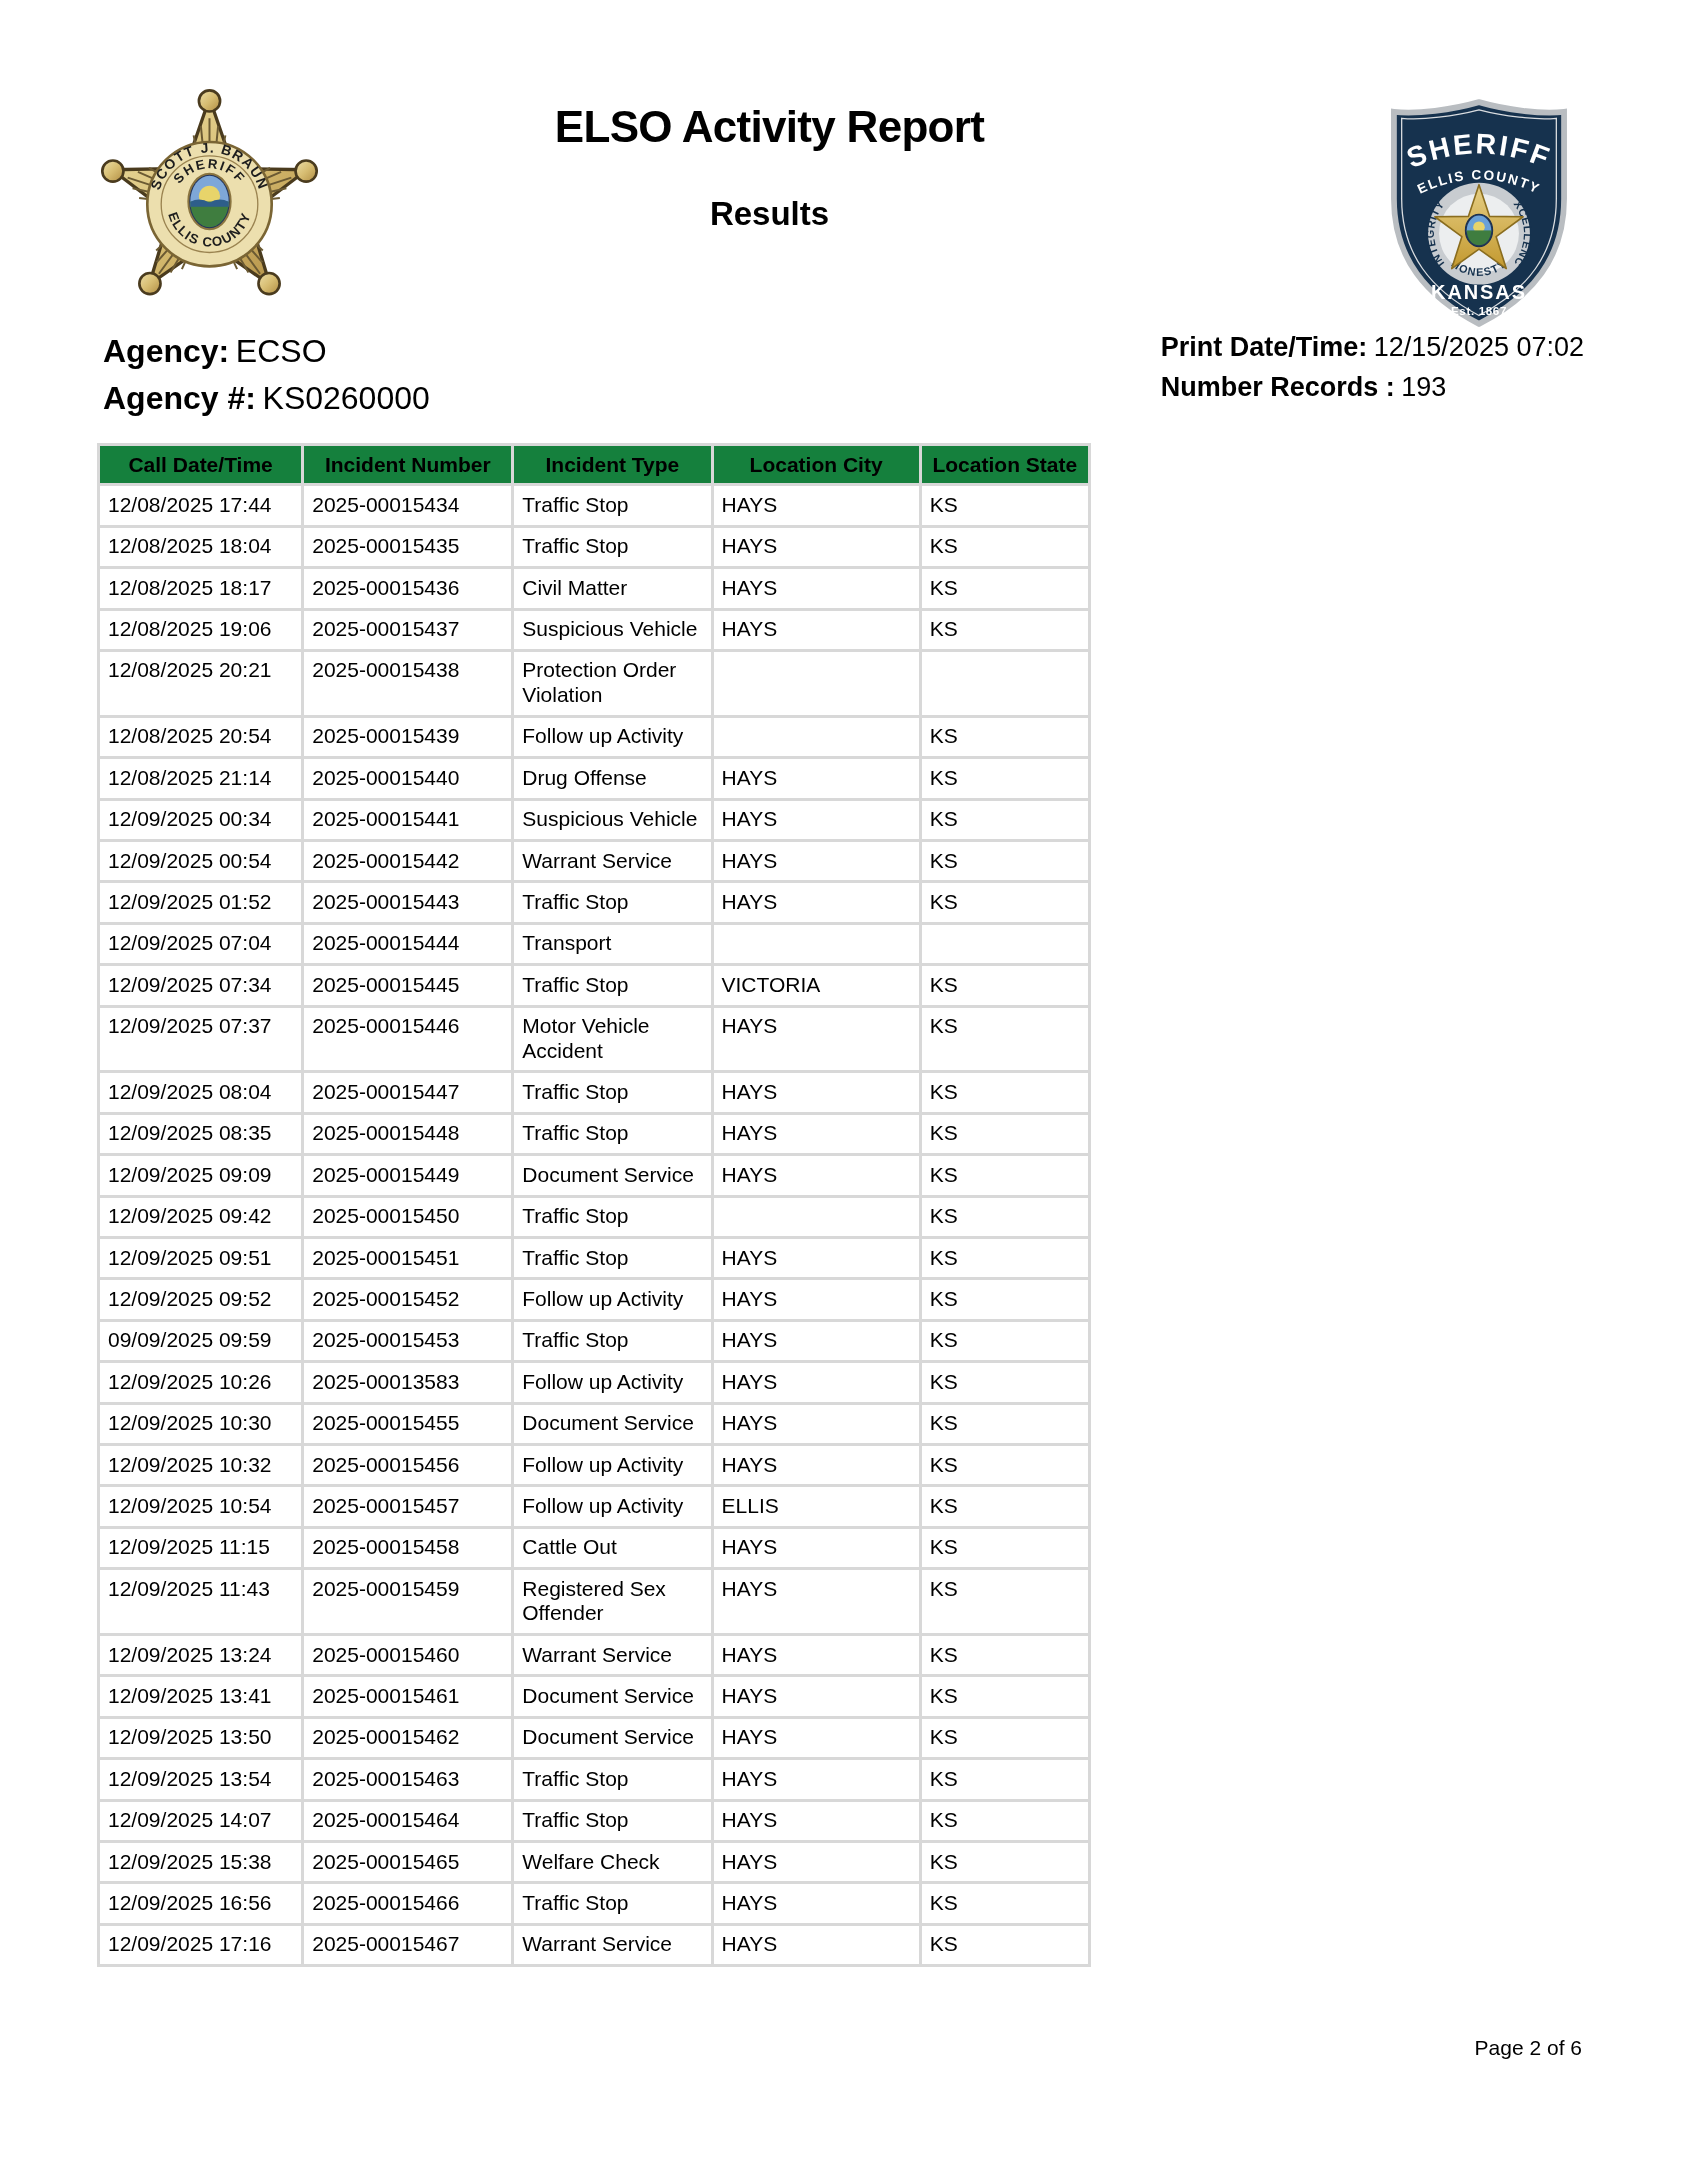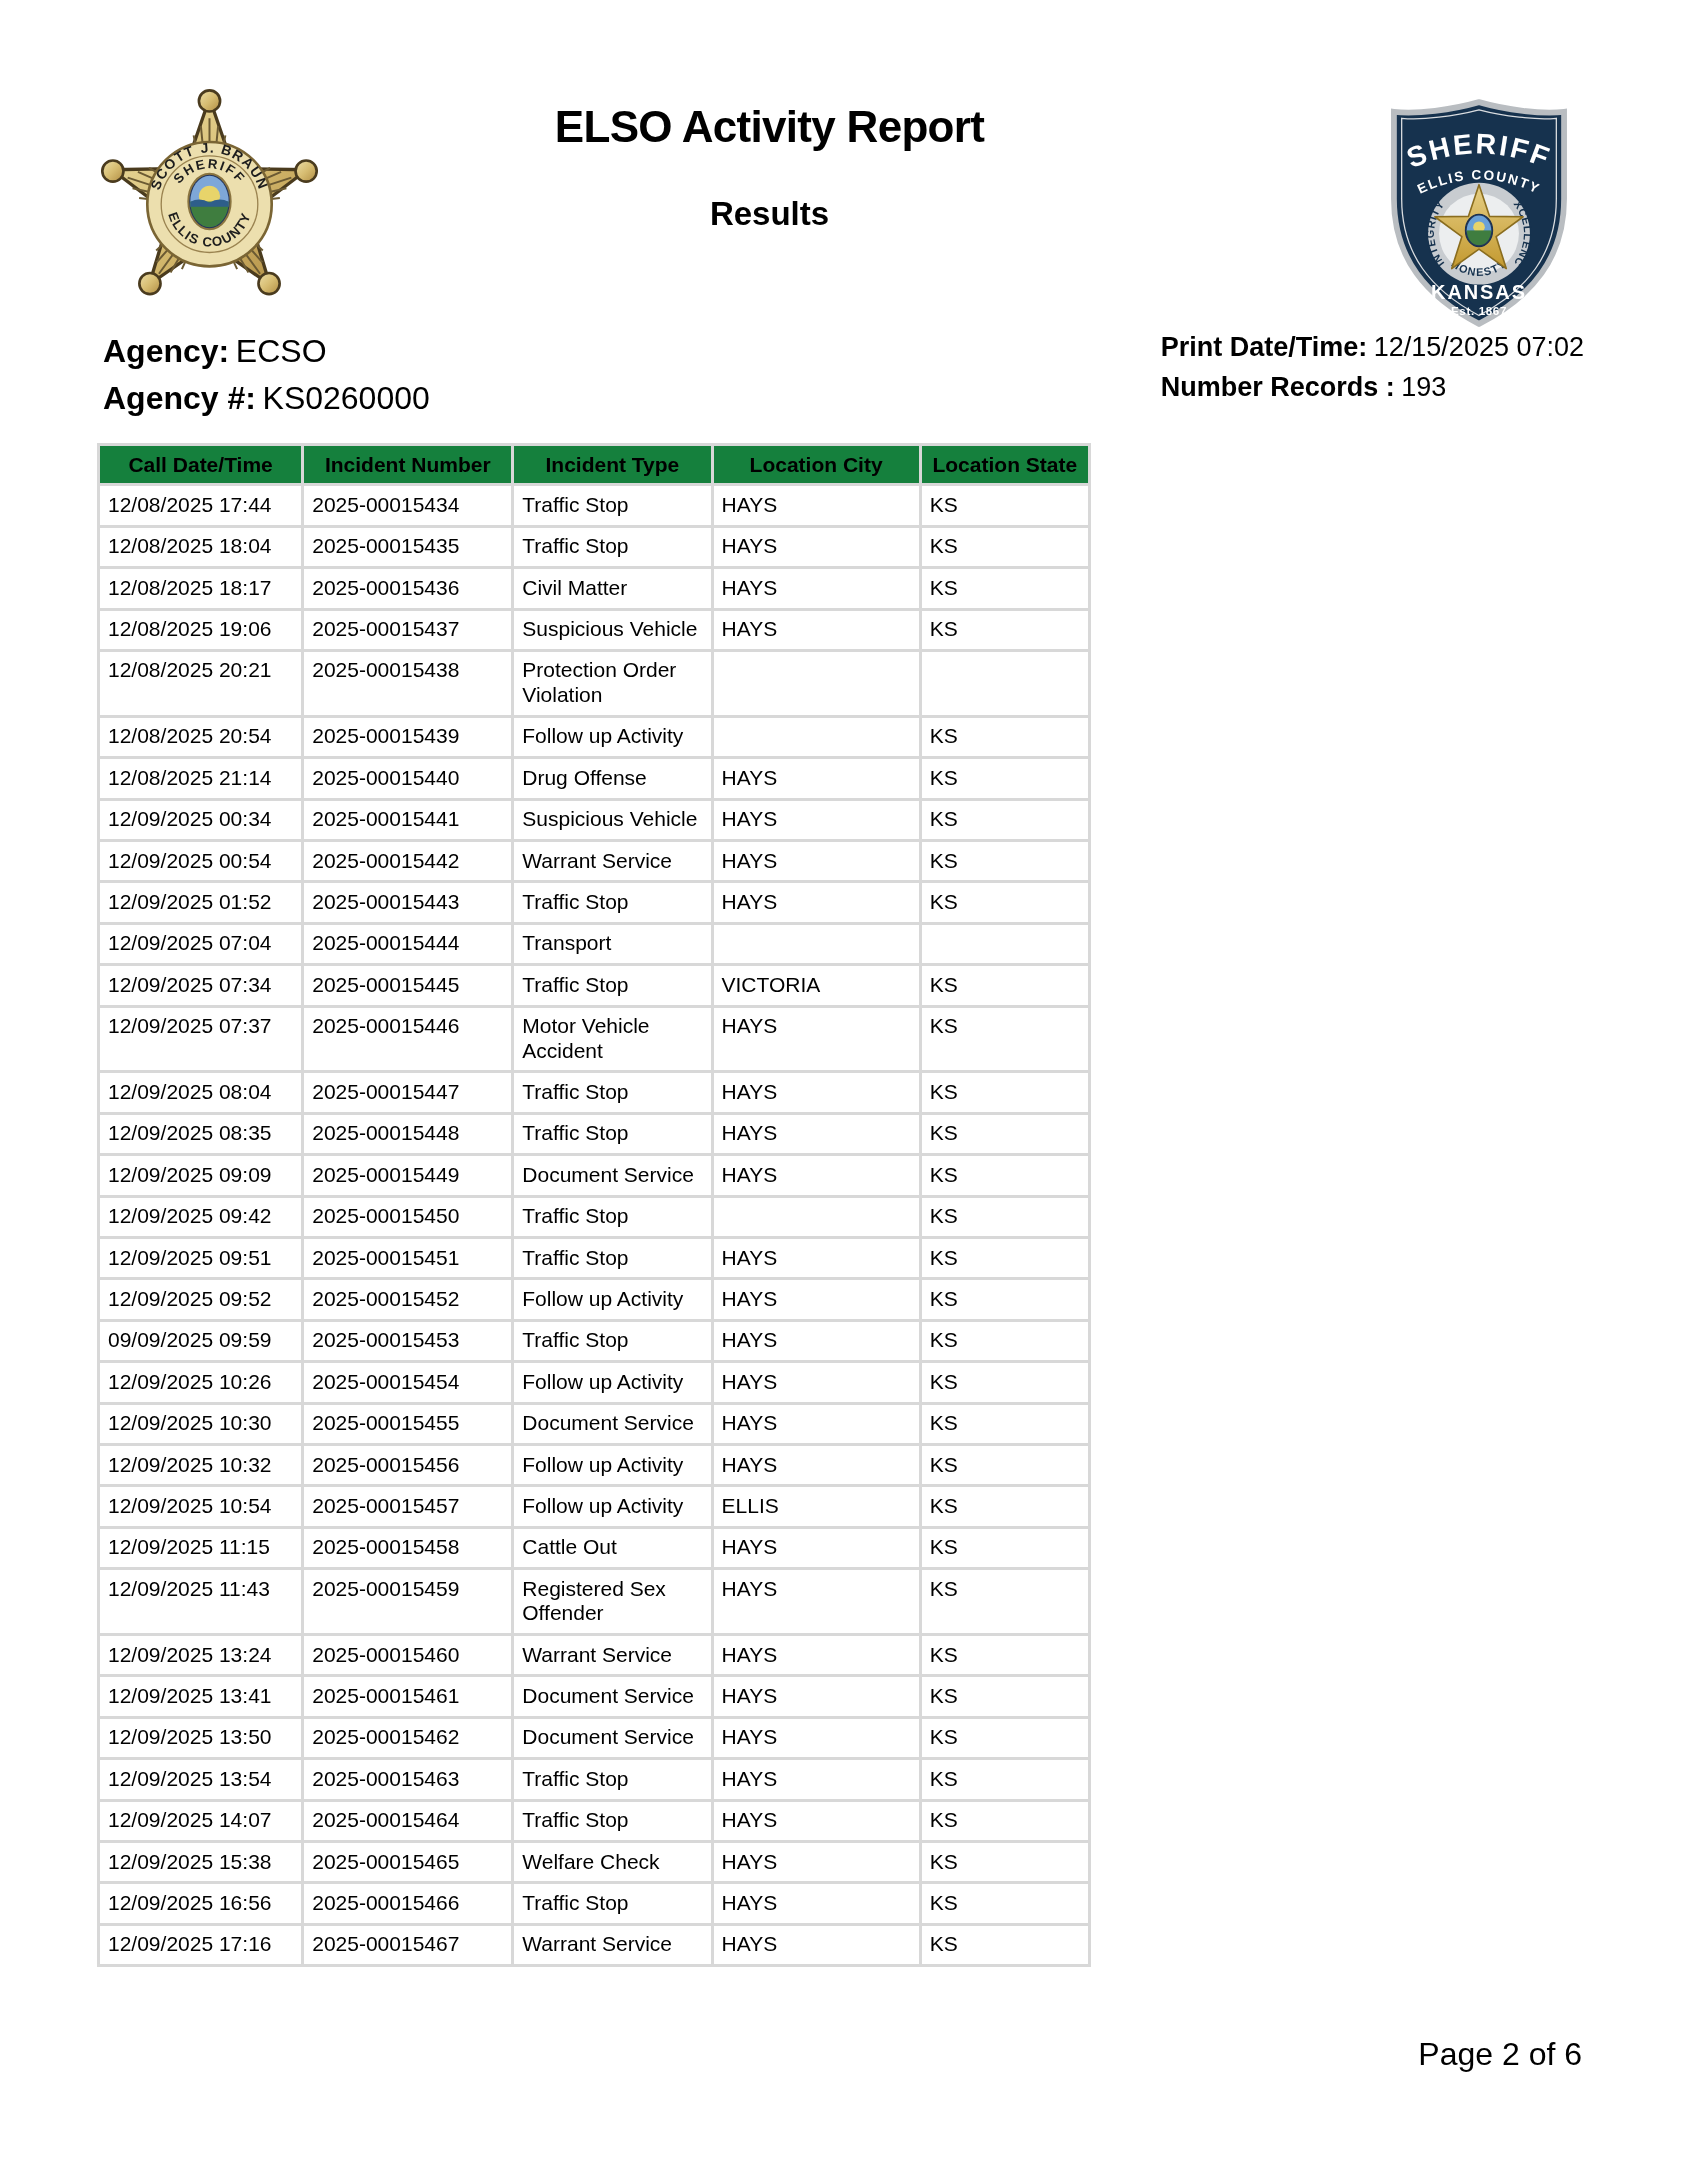--- a/index.html
+++ b/index.html
@@ -25,21 +25,21 @@
   table.report th{
     background:#15803d;font-size:21px;font-weight:700;text-align:center;
     padding:6.6px 2.6px;line-height:1.15;
   }
   table.report td{
     background:#ffffff;font-size:21px;line-height:24.5px;text-align:left;
     padding:6.6px 4px 7.3px 8px;vertical-align:top;height:24.5px;
   }
 
   
-  .page-footer{position:absolute;right:105px;top:2036px;font-size:32px;}
+  .page-footer{position:absolute;right:105px;top:2036px;font-size:21px;}
 
   svg text{font-family:"Liberation Sans", sans-serif;}
 </style>
 </head>
 <body>
 
 <div class="page">
 
   <div class="star-badge">
     <svg viewBox="0 0 340 345" width="225" height="235">
@@ -330,21 +330,21 @@
         </tr>
           <tr>
           <td>09/09/2025 09:59</td>
           <td>2025-00015453</td>
           <td>Traffic Stop</td>
           <td>HAYS</td>
           <td>KS</td>
         </tr>
           <tr>
           <td>12/09/2025 10:26</td>
-          <td>2025-00015454</td>
+          <td>2025-00013583</td>
           <td>Follow up Activity</td>
           <td>HAYS</td>
           <td>KS</td>
         </tr>
           <tr>
           <td>12/09/2025 10:30</td>
           <td>2025-00015455</td>
           <td>Document Service</td>
           <td>HAYS</td>
           <td>KS</td>

